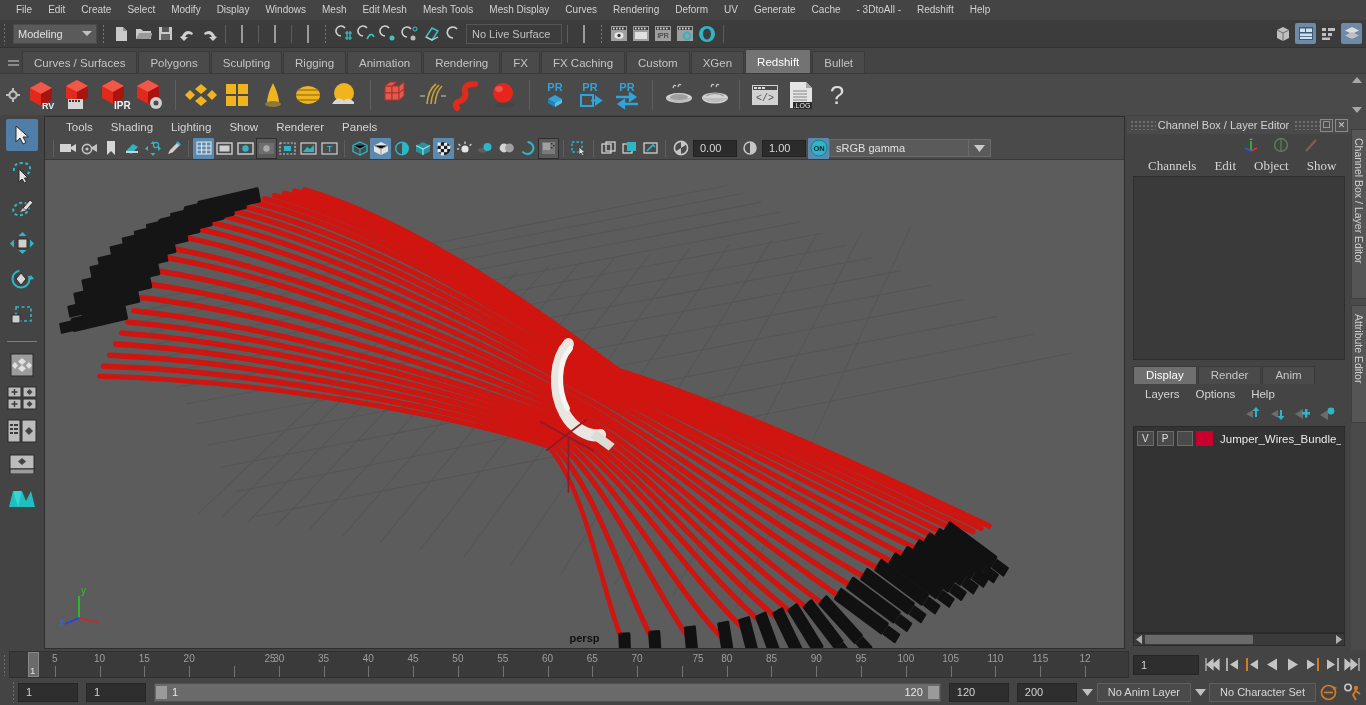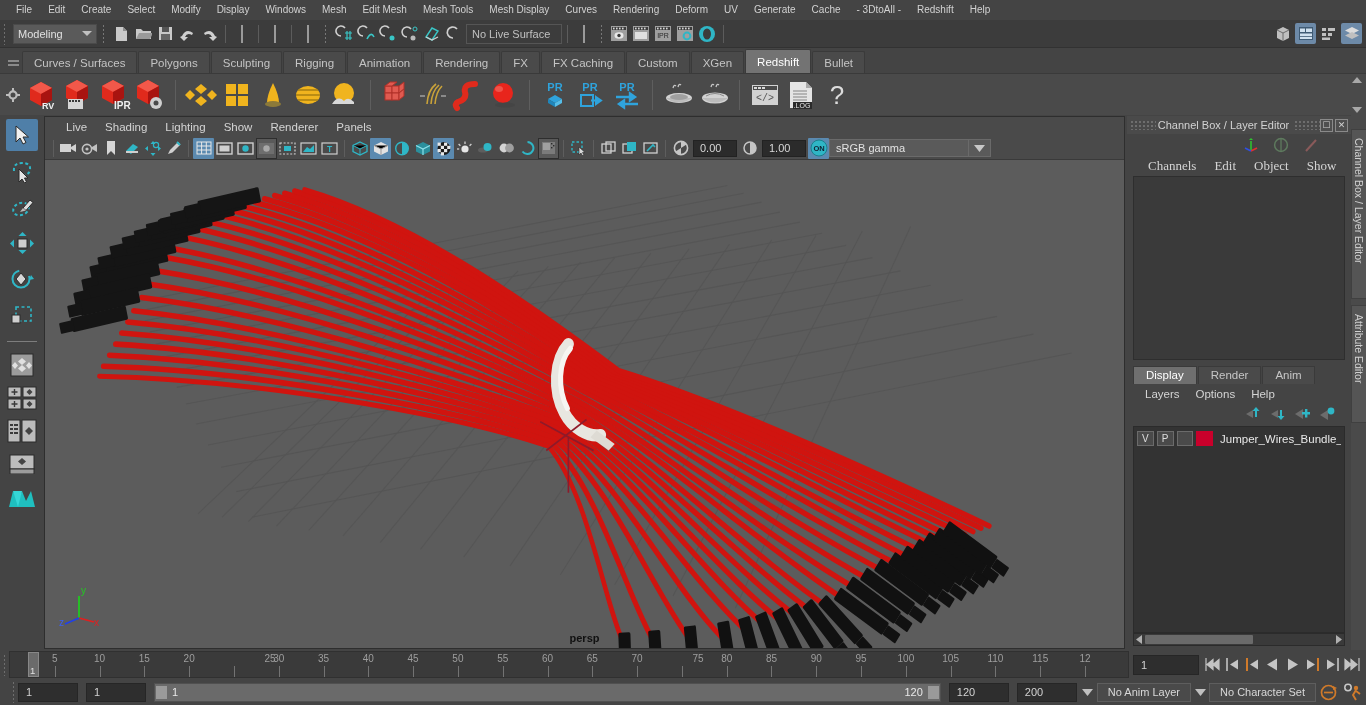--- a/index.html
+++ b/index.html
@@ -760,21 +760,21 @@
         <svg width="30" height="24">
             <path d="M2 22 l4 -16 5 10 4 -10 4 10 5 -10 4 16 z" fill="#1fbfbf"></path>
             <path d="M6 6 l5 16 4 -16 z" fill="#35d6d6"></path>
           </svg>
       </div>
     </div>
 
     <div class="vpcol">
       <div class="vppanel">
         <div class="vpmenubar">
-          <div class="mi">Live</div>
+          <div class="mi">Tools</div>
           <div class="mi">Shading</div>
           <div class="mi">Lighting</div>
           <div class="mi">Show</div>
           <div class="mi">Renderer</div>
           <div class="mi">Panels</div>
         </div>
 
         <div class="vptoolbar">
           <div class="vsep"></div>
           <div class="vicon">

